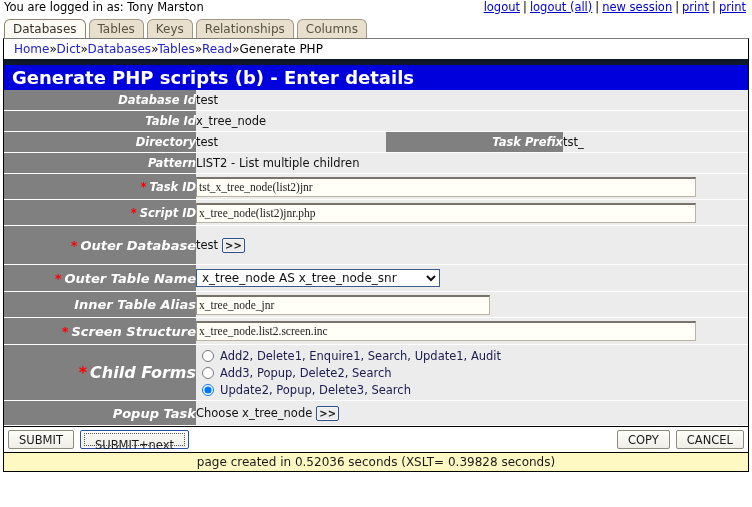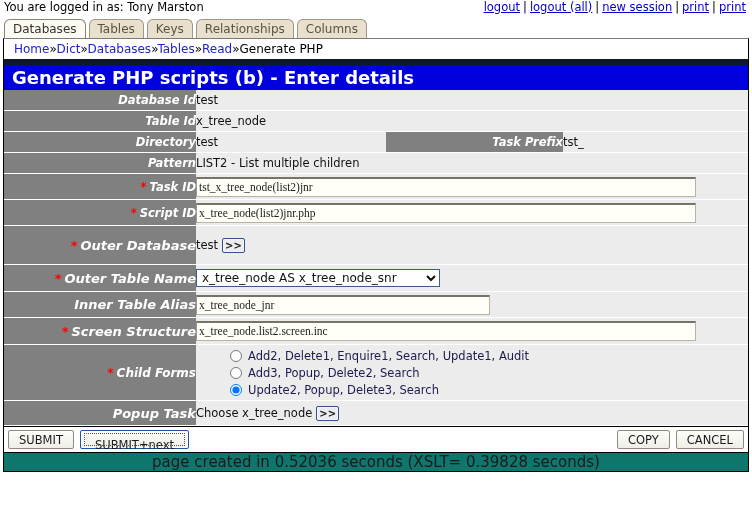--- a/index.html
+++ b/index.html
@@ -184,21 +184,21 @@
     border: 1px solid #30508a;
     border-radius: 2px;
     box-shadow: inset 0 0 0 1px #f6f6f6;
     vertical-align: middle;
     margin-left: 4px;
     cursor: pointer;
     padding: 0 2px;
     box-sizing: border-box;
   }
 
-  .radio-list { padding: 2px 0 2px 6px; margin-left: 28px; }
+  .radio-list { padding: 2px 0 2px 6px; }
   .radio-line {
     display: flex;
     align-items: center;
     height: 17px;
     color: #1b1b4e;
     font-size: 11.5px;
     white-space: nowrap;
   }
   .radio-line input[type=radio] {
     margin: 0 6px 0 0;
@@ -239,26 +239,26 @@
   .btn.focus .dots {
     position: absolute;
     left: 3px; right: 3px; top: 2px; bottom: 2px;
     border: 1px dotted #555;
     pointer-events: none;
   }
   .spacer-flex { flex: 1; }
   .btn.right { margin-right: 0; margin-left: 6px; }
 
   .footer {
-    background: #0f766e;
+    background: #fef9c3;
     border-top: 1px solid #000000;
     height: 18px;
     line-height: 18px;
     text-align: center;
-    font-size: 15px;
+    font-size: 12px;
     color: #1a1a1a;
     white-space: nowrap;
   }
 </style>
 </head>
 <body>
 
 <div class="topbar">
   <div class="login-text">You are logged in as: Tony Marston</div>
   <div class="toplinks">
@@ -350,21 +350,21 @@
     </tr>
 
     <tr style="height:27px">
       <td class="lbl" style="font-size:13px"><span class="star">*</span><span>Screen Structure</span></td>
       <td class="val" colspan="3">
         <input class="txt" style="width: 494px;" type="text" value="x_tree_node.list2.screen.inc">
       </td>
     </tr>
 
     <tr style="height:56px">
-      <td class="lbl" style="font-size:12px"><span class="star">*</span><span>Child Forms</span></td>
+      <td class="lbl" style="font-size:16px"><span class="star">*</span><span>Child Forms</span></td>
       <td class="val" colspan="3">
         <div class="radio-list">
           <div class="radio-line">
             <input type="radio" name="childforms" style="">
             <span>Add2, Delete1, Enquire1, Search, Update1, Audit</span>
           </div>
           <div class="radio-line">
             <input type="radio" name="childforms" style="">
             <span>Add3, Popup, Delete2, Search</span>
           </div>

